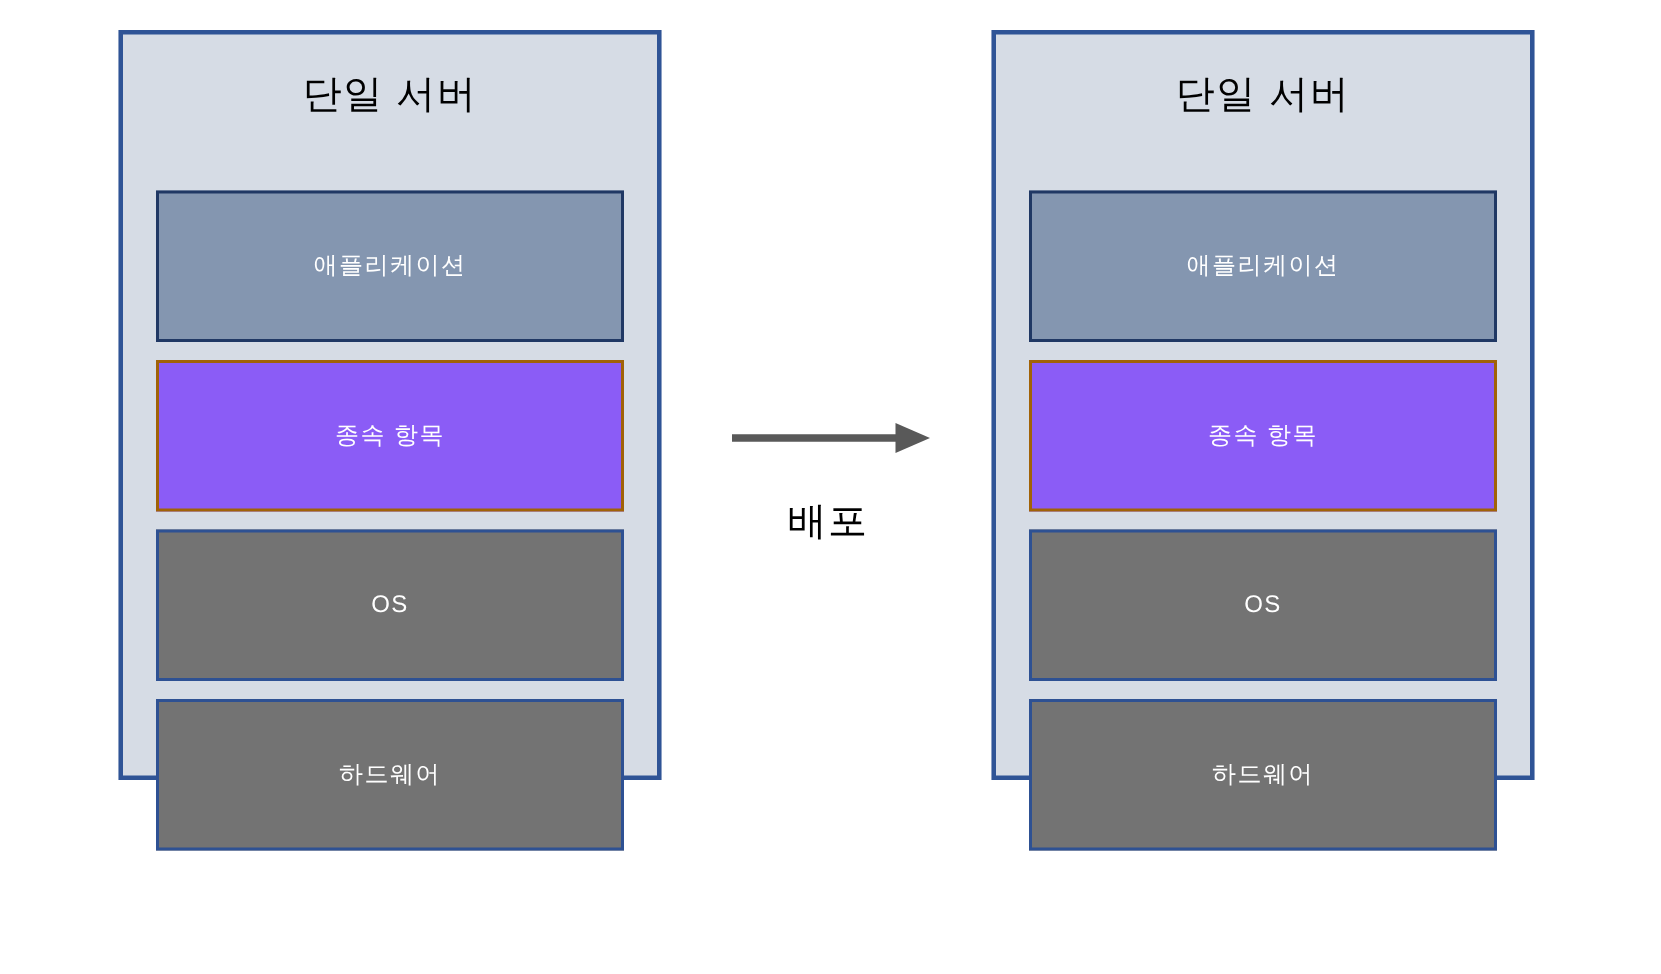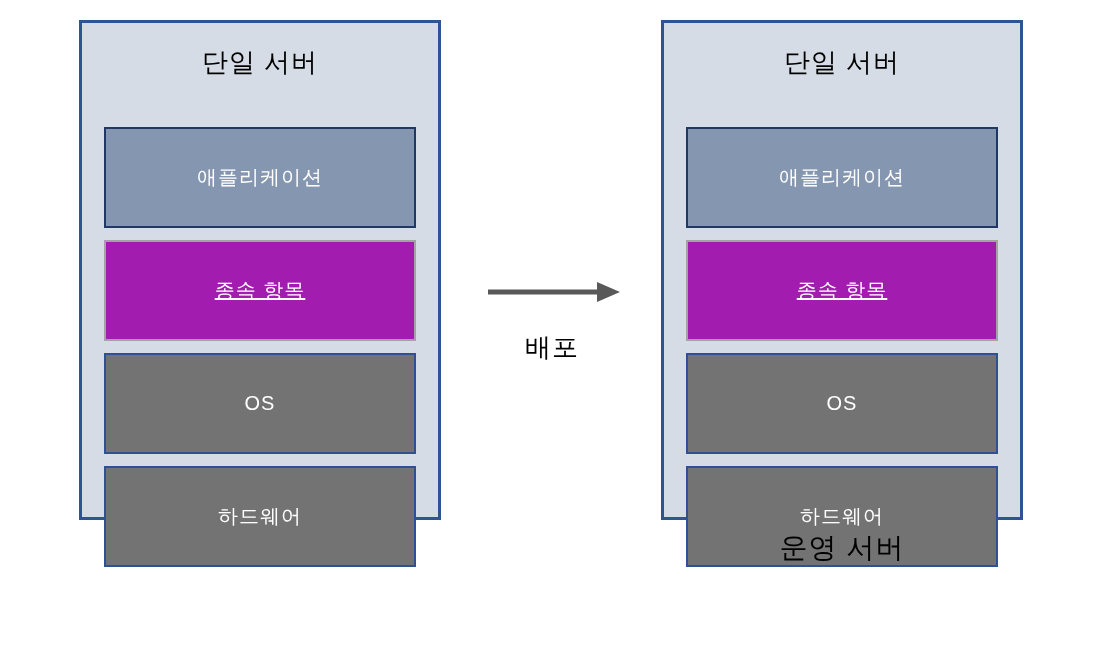--- a/index.html
+++ b/index.html
@@ -27,25 +27,25 @@
     padding-bottom: 26px;
     display: flex; align-items: center; justify-content: center;
     font-size: 26px; color: #000000;
     letter-spacing: 1px;
   }
   .layer {
     box-sizing: border-box;
     height: 101px;
     margin-bottom: 12px;
     display: flex; align-items: center; justify-content: center;
-    font-size: 20px; color: #FFFFFF;
+    font-size: 16px; color: #FFFFFF;
     letter-spacing: 1px;
   }
   .layer.app      { background: #8496B0; border: 2px solid #203864; }
-  .layer.deps     { background: #a21caf; border: 2px solid #a3a3a3; text-decoration: underline; }
+  .layer.deps     { background: #8b5cf6; border: 2px solid #a16207; }
   .layer.os       { background: #737373; border: 2px solid #2E5193; }
   .layer.hardware { background: #737373; border: 2px solid #2E5193; }
 
   .server-caption {
     margin-top: 9px;
     text-align: center;
     font-size: 28px; color: #000000;
     letter-spacing: 1px;
   }
 
@@ -79,14 +79,13 @@
 <div class="arrow-label">배포</div>
 
 <div class="server-group right">
   <div class="server-box">
     <div class="server-title">단일 서버</div>
     <div class="layer app">애플리케이션</div>
     <div class="layer deps">종속 항목</div>
     <div class="layer os">OS</div>
     <div class="layer hardware">하드웨어</div>
   </div>
-  <div class="server-caption">운영 서버</div>
 </div>
 
 </body></html>

